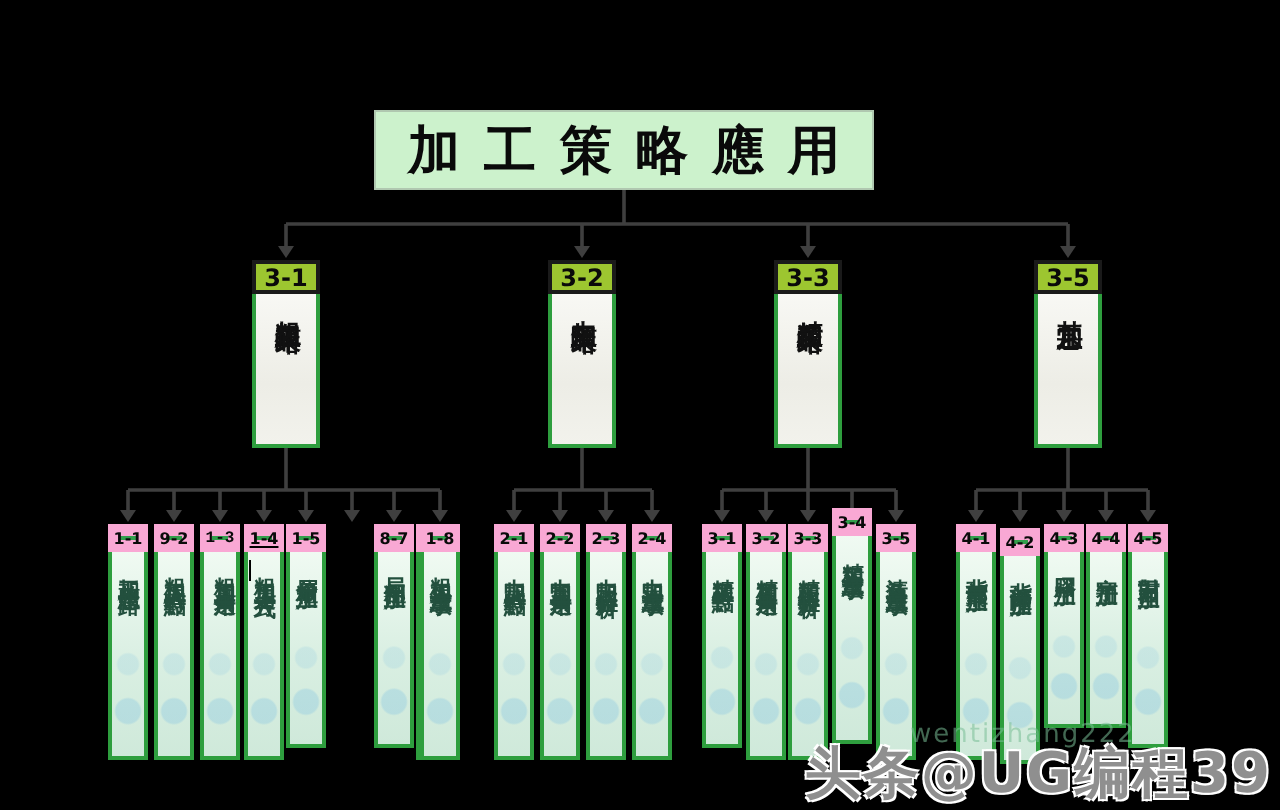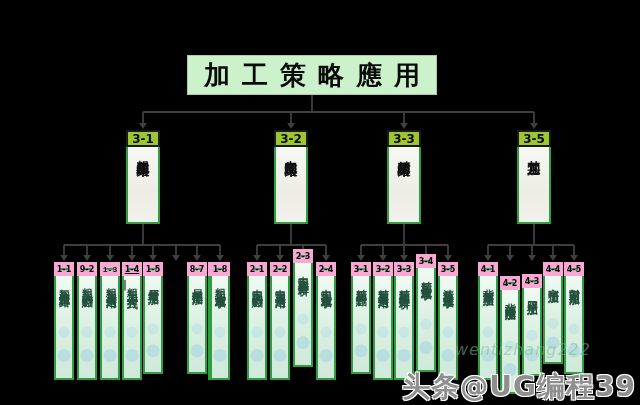--- a/index.html
+++ b/index.html
@@ -48,21 +48,21 @@
       radial-gradient(circle 6px at 50% 55%,rgba(160,210,225,.30) 0 5px,rgba(160,210,225,0) 6px),
       linear-gradient(180deg,#f0faf2 0%,#d9efe2 55%,#cfe9da 100%);
     display:flex;justify-content:center;padding-top:4px;
   }
   .leaf-body span{
     writing-mode:vertical-rl;text-orientation:upright;
     font-weight:bold;font-size:11px;color:#23503e;line-height:1;letter-spacing:1.5px;
   }
 
   .wm-faint{
-    position:absolute;left:455px;top:340px;font-size:16px;font-style:italic;
+    position:absolute;left:455px;top:360px;font-size:13px;
     color:rgba(120,190,150,.55);letter-spacing:1px;
   }
   .wm-main{
     position:absolute;right:4px;top:368px;
     font-size:28px;font-weight:900;color:#8f8f8f;letter-spacing:1px;
     text-shadow:-1px -1px 0 #fff,1px -1px 0 #fff,-1px 1px 0 #fff,1px 1px 0 #fff,0 2px 2px rgba(0,0,0,.15);
     white-space:nowrap;
   }
 </style>
 </head>
@@ -169,21 +169,21 @@
         <div class="leaf-body" style="height: 104px;">
           <span>中加工的特點</span>
         </div>
       </div>
       <div class="leaf" style="left: 270px; top: 262px;">
         <div class="leaf-header">2-2</div>
         <div class="leaf-body" style="height: 104px;">
           <span>中加工刀具選用</span>
         </div>
       </div>
-      <div class="leaf" style="left: 293px; top: 249px;">
+      <div class="leaf" style="left: 293px; top: 262px;">
         <div class="leaf-header">2-3</div>
         <div class="leaf-body" style="height: 104px;">
           <span>中加工路徑分析</span>
         </div>
       </div>
       <div class="leaf" style="left: 316px; top: 262px;">
         <div class="leaf-header">2-4</div>
         <div class="leaf-body" style="height: 104px;">
           <span>中加工注意事項</span>
         </div>
@@ -229,27 +229,27 @@
         <div class="branch-body">
           <span>其它加工</span>
         </div>
       </div>
       <div class="leaf" style="left: 478px; top: 262px;">
         <div class="leaf-header">4-1</div>
         <div class="leaf-body" style="height: 104px;">
           <span>背部靠屑加工</span>
         </div>
       </div>
-      <div class="leaf" style="left: 500px; top: 276px;">
+      <div class="leaf" style="left: 500px; top: 264px;">
         <div class="leaf-header">4-2</div>
         <div class="leaf-body" style="height: 104px;">
           <span>背部灌嘴加工</span>
         </div>
       </div>
-      <div class="leaf" style="left: 522px; top: 262px; margin-top: 12px;">
+      <div class="leaf" style="left: 522px; top: 262px;">
         <div class="leaf-header">4-3</div>
         <div class="leaf-body" style="height: 88px;">
           <span>膠口加工</span>
         </div>
       </div>
       <div class="leaf" style="left: 543px; top: 262px;">
         <div class="leaf-header">4-4</div>
         <div class="leaf-body" style="height: 88px;">
           <span>字符加工</span>
         </div>

